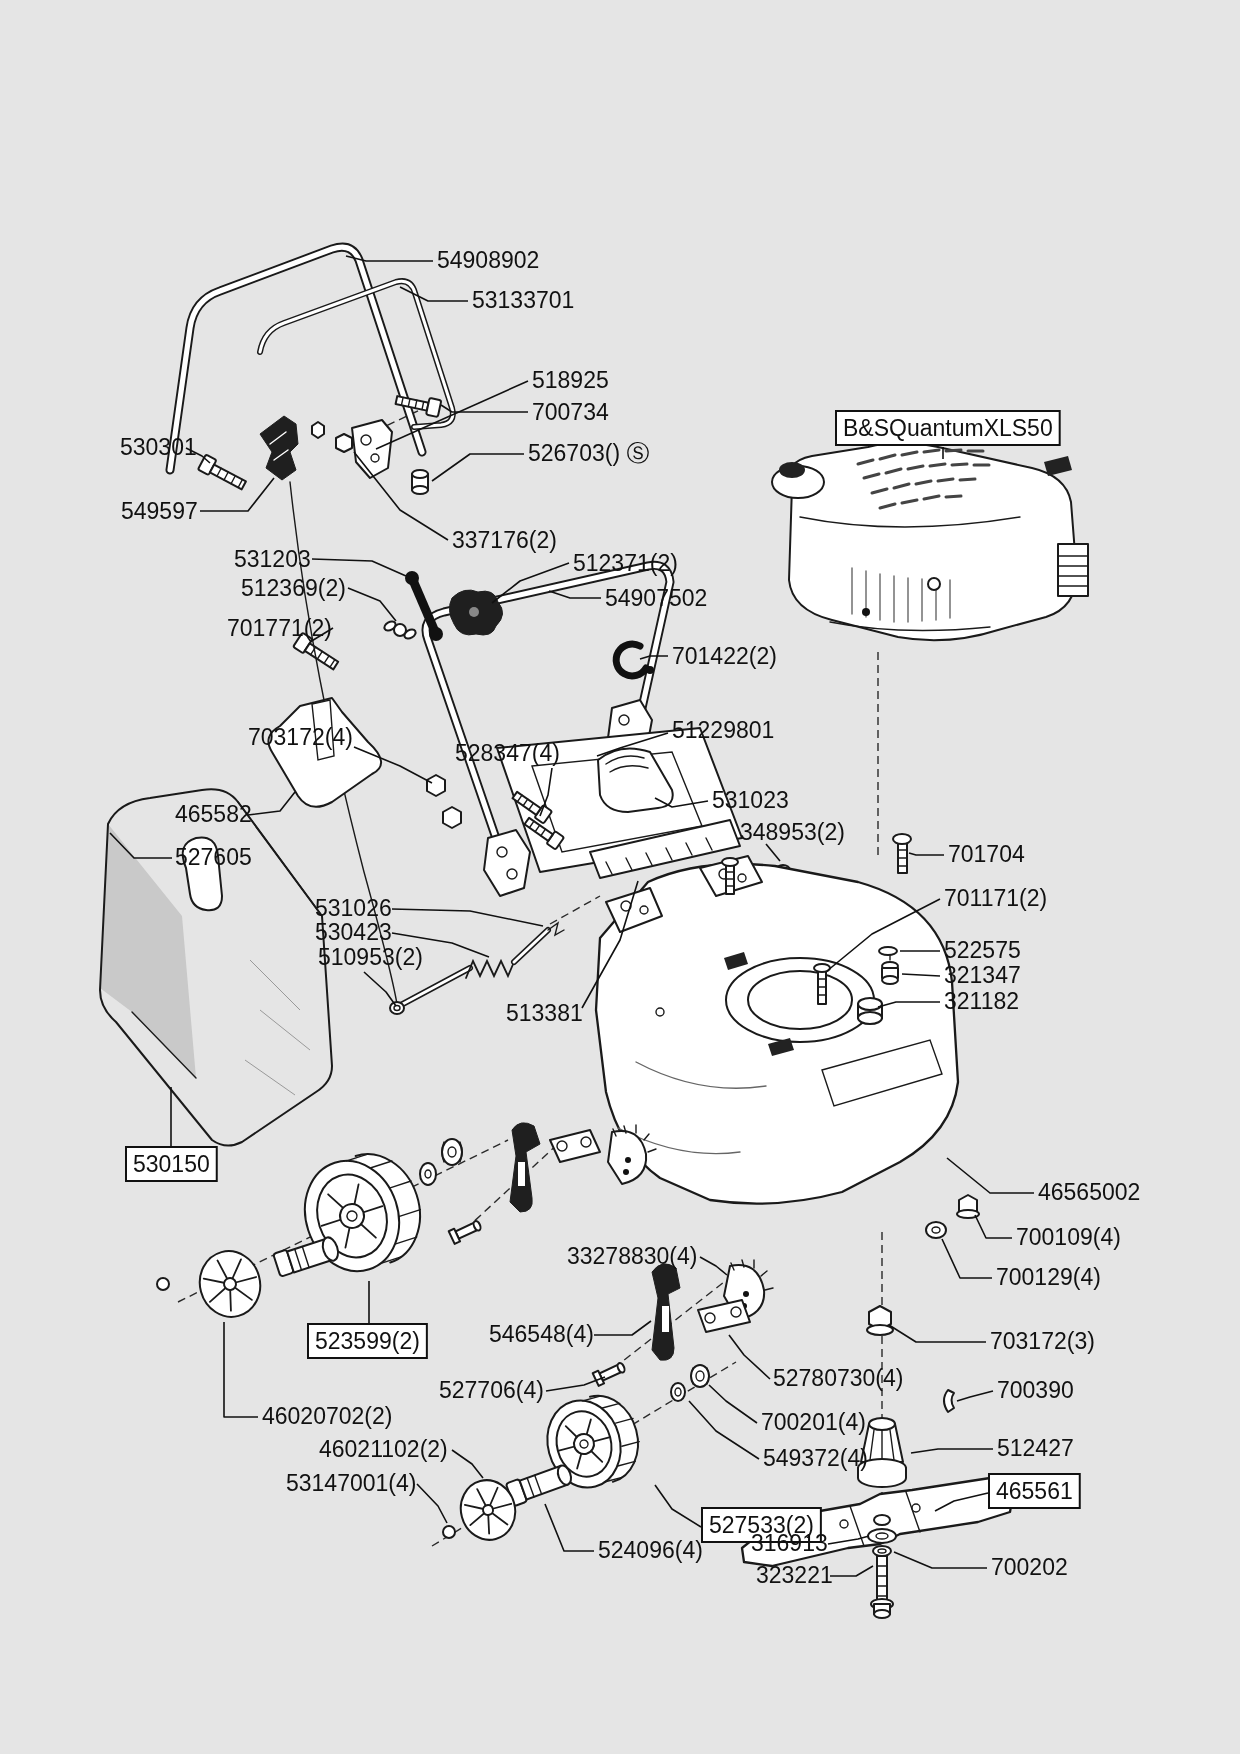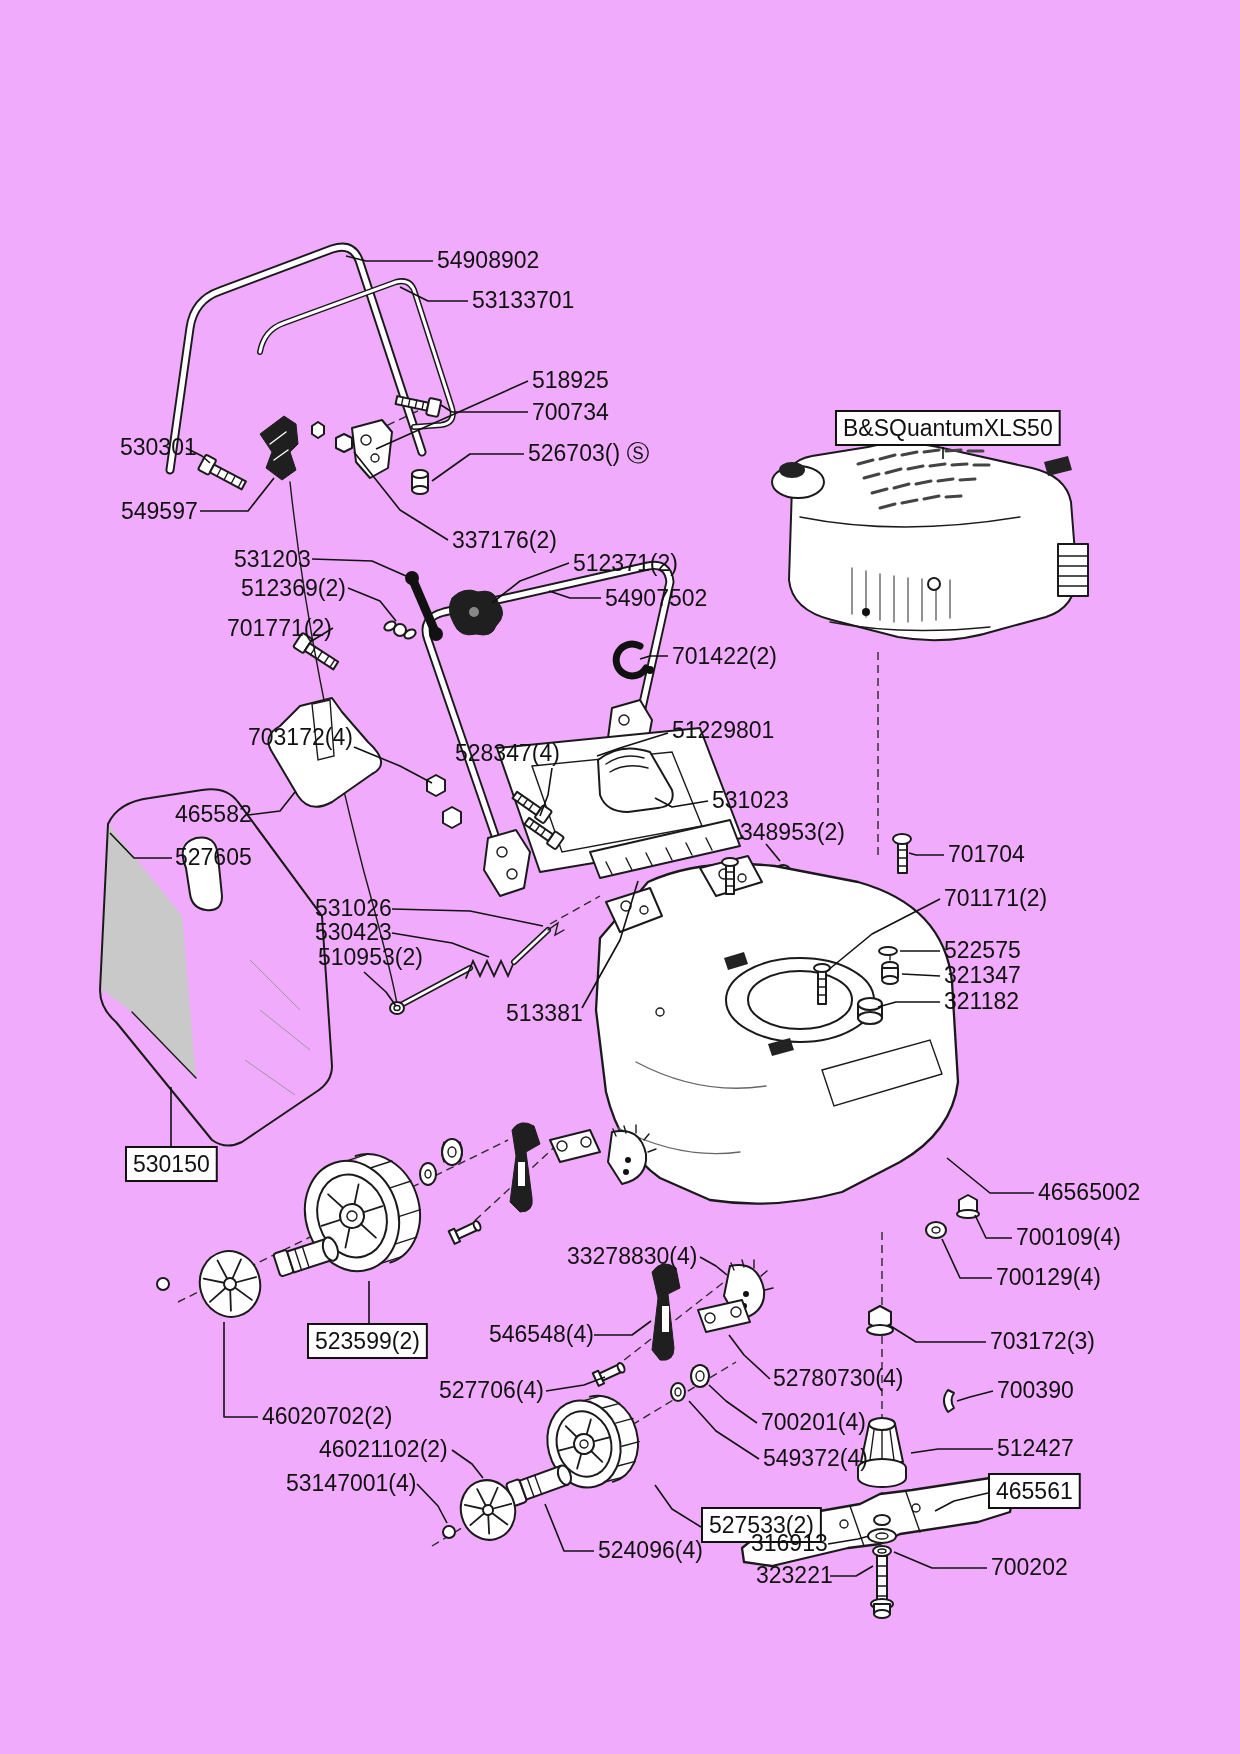--- a/index.html
+++ b/index.html
@@ -1,16 +1,16 @@
 <!DOCTYPE html>
 <html><head>
 <meta charset="utf-8">
 <style>
   html,body{margin:0;padding:0;background:#fff;}
-  .stage{width:1240px;height:1754px;position:relative;background:#f0abfc;font-family:"Liberation Sans",sans-serif;}
+  .stage{width:1240px;height:1754px;position:relative;background:#e5e5e5;font-family:"Liberation Sans",sans-serif;}
   svg{display:block;}
   .part{fill:#fff;stroke:#1a1a1a;stroke-width:2;stroke-linejoin:round;stroke-linecap:round;}
   .dark{fill:#1f1f1f;stroke:#1f1f1f;stroke-width:1;stroke-linejoin:round;}
   .thin{fill:none;stroke:#1a1a1a;stroke-width:1.4;stroke-linecap:round;}
   .detail{fill:none;stroke:#666;stroke-width:1.4;stroke-linecap:round;}
   .slot{fill:none;stroke:#444;stroke-width:3;stroke-linecap:round;}
   .hatch{fill:none;stroke:#999;stroke-width:1;}
   .tube-o{fill:none;stroke:#1a1a1a;stroke-width:9;stroke-linecap:round;stroke-linejoin:round;}
   .tube-i{fill:none;stroke:#fff;stroke-width:5.2;stroke-linecap:round;stroke-linejoin:round;}
   .tube2-o{fill:none;stroke:#1a1a1a;stroke-width:6;stroke-linecap:round;stroke-linejoin:round;}

